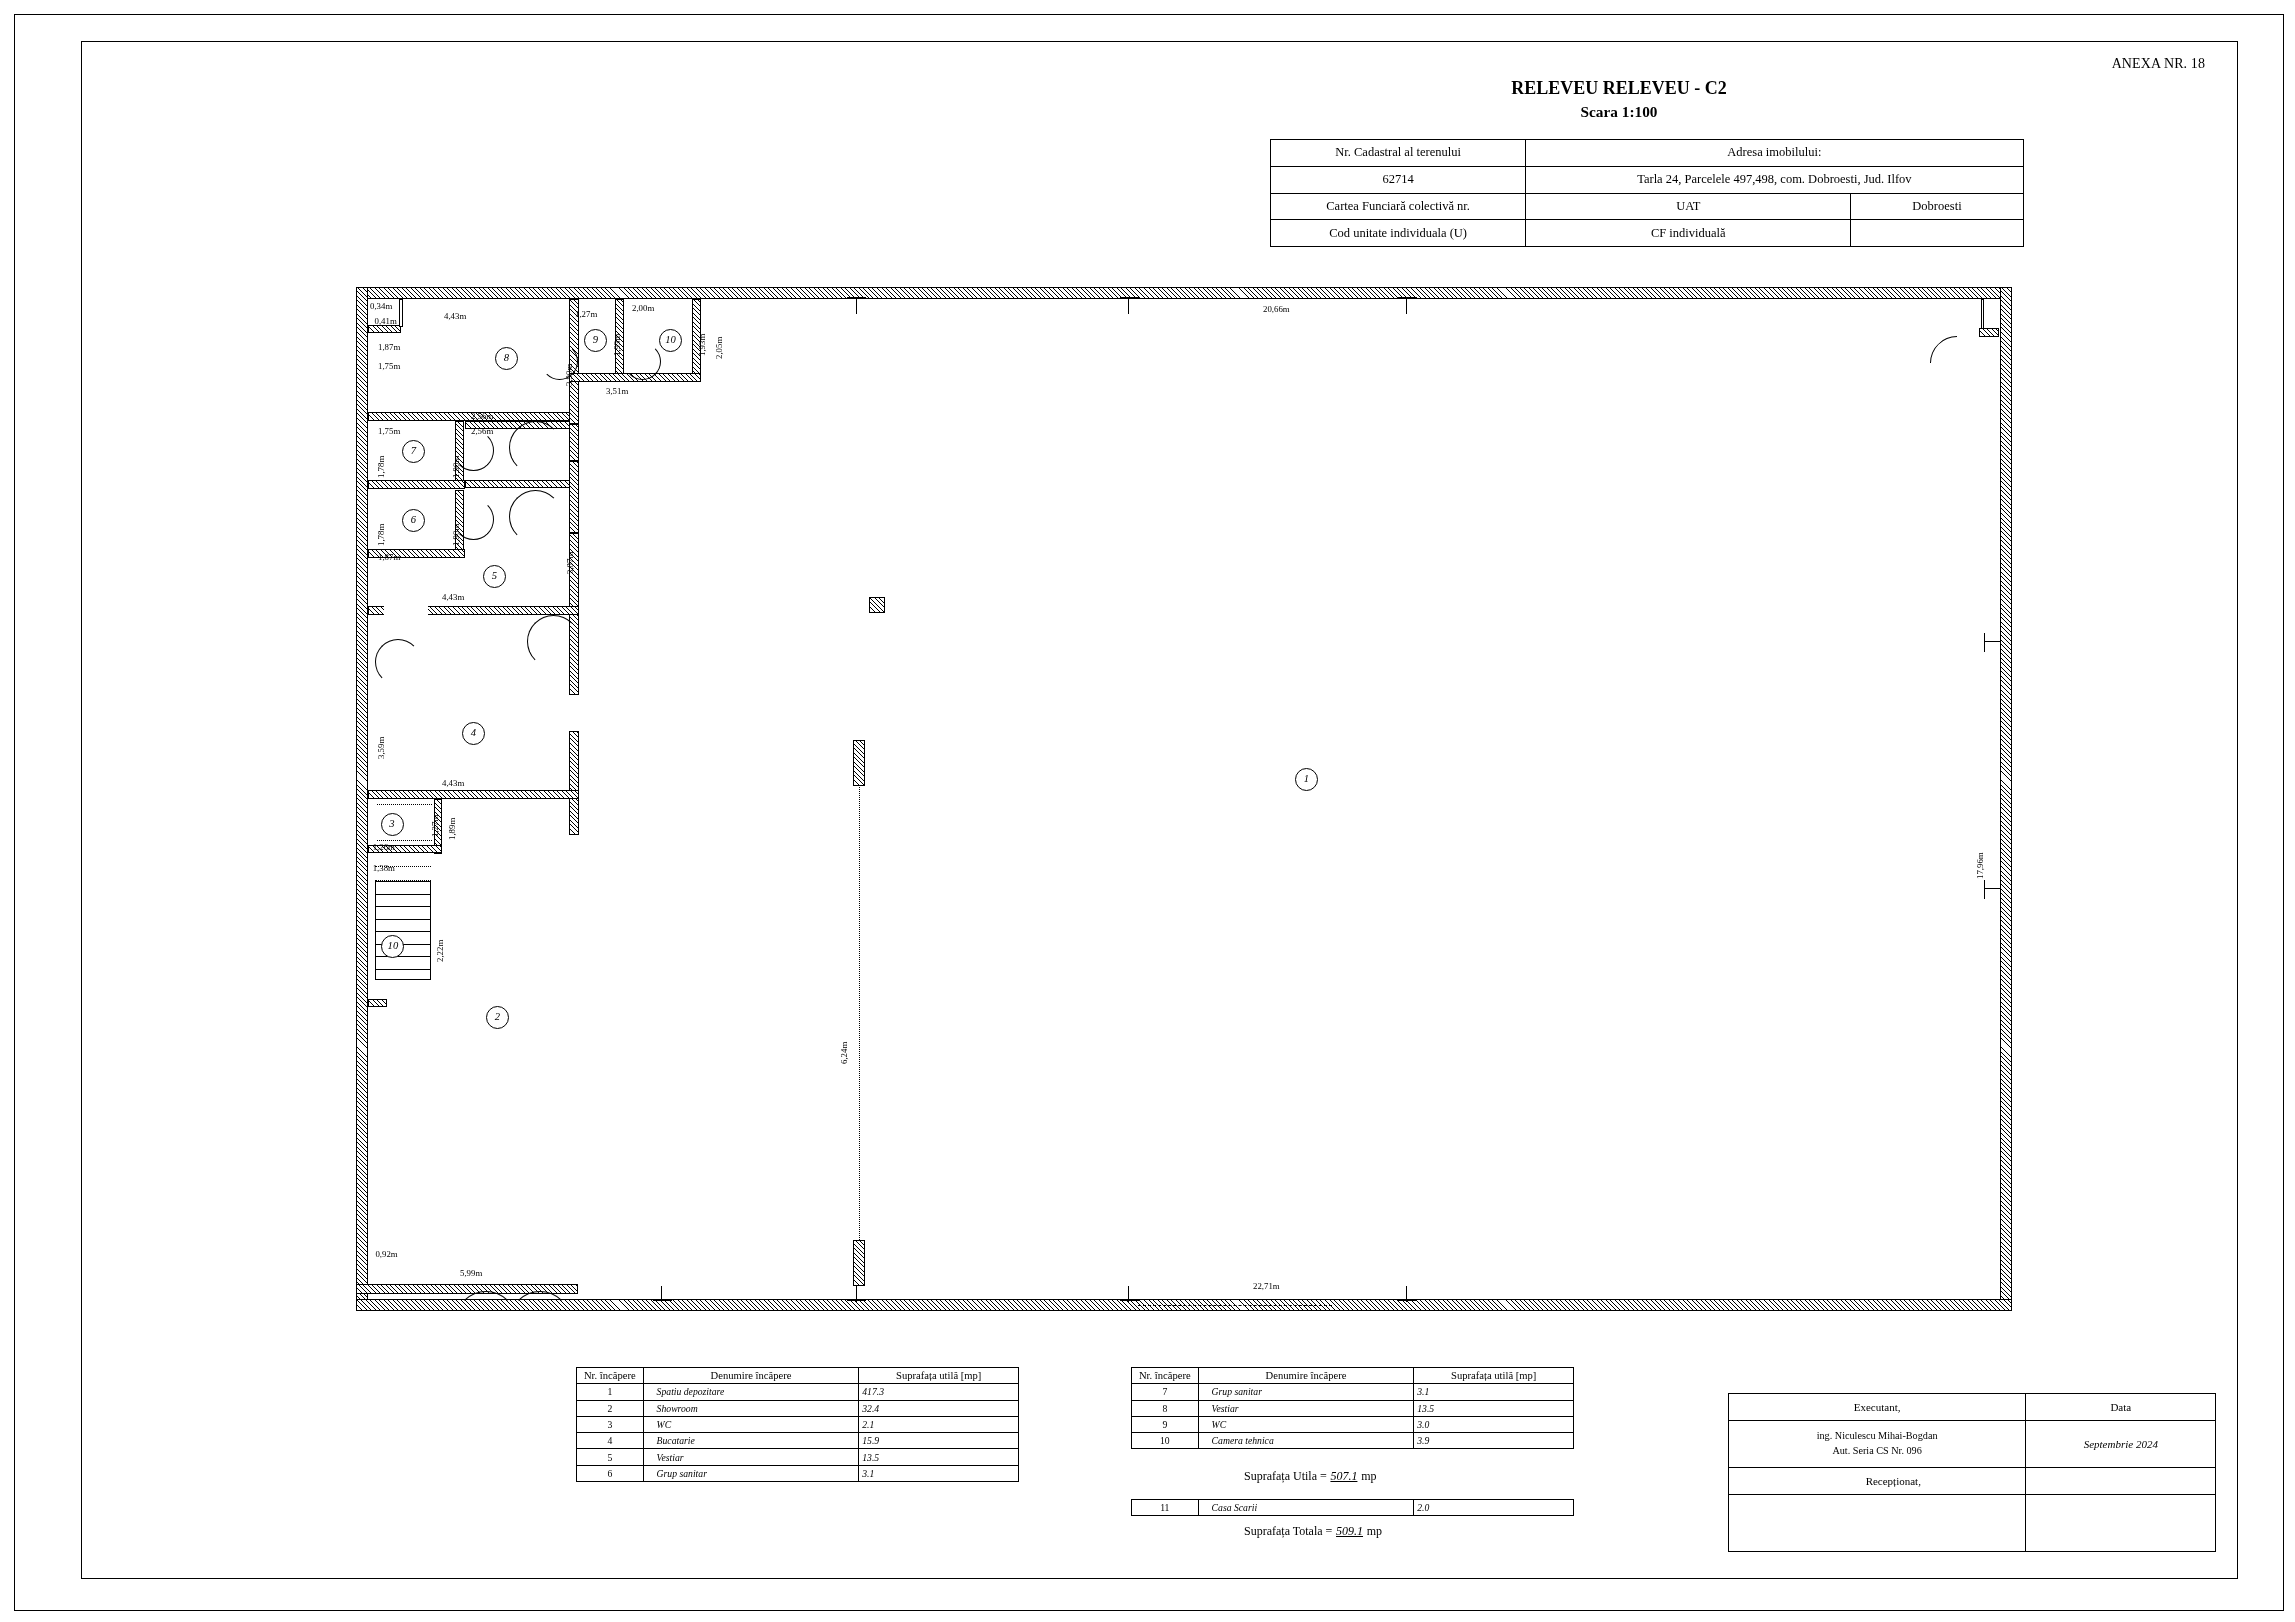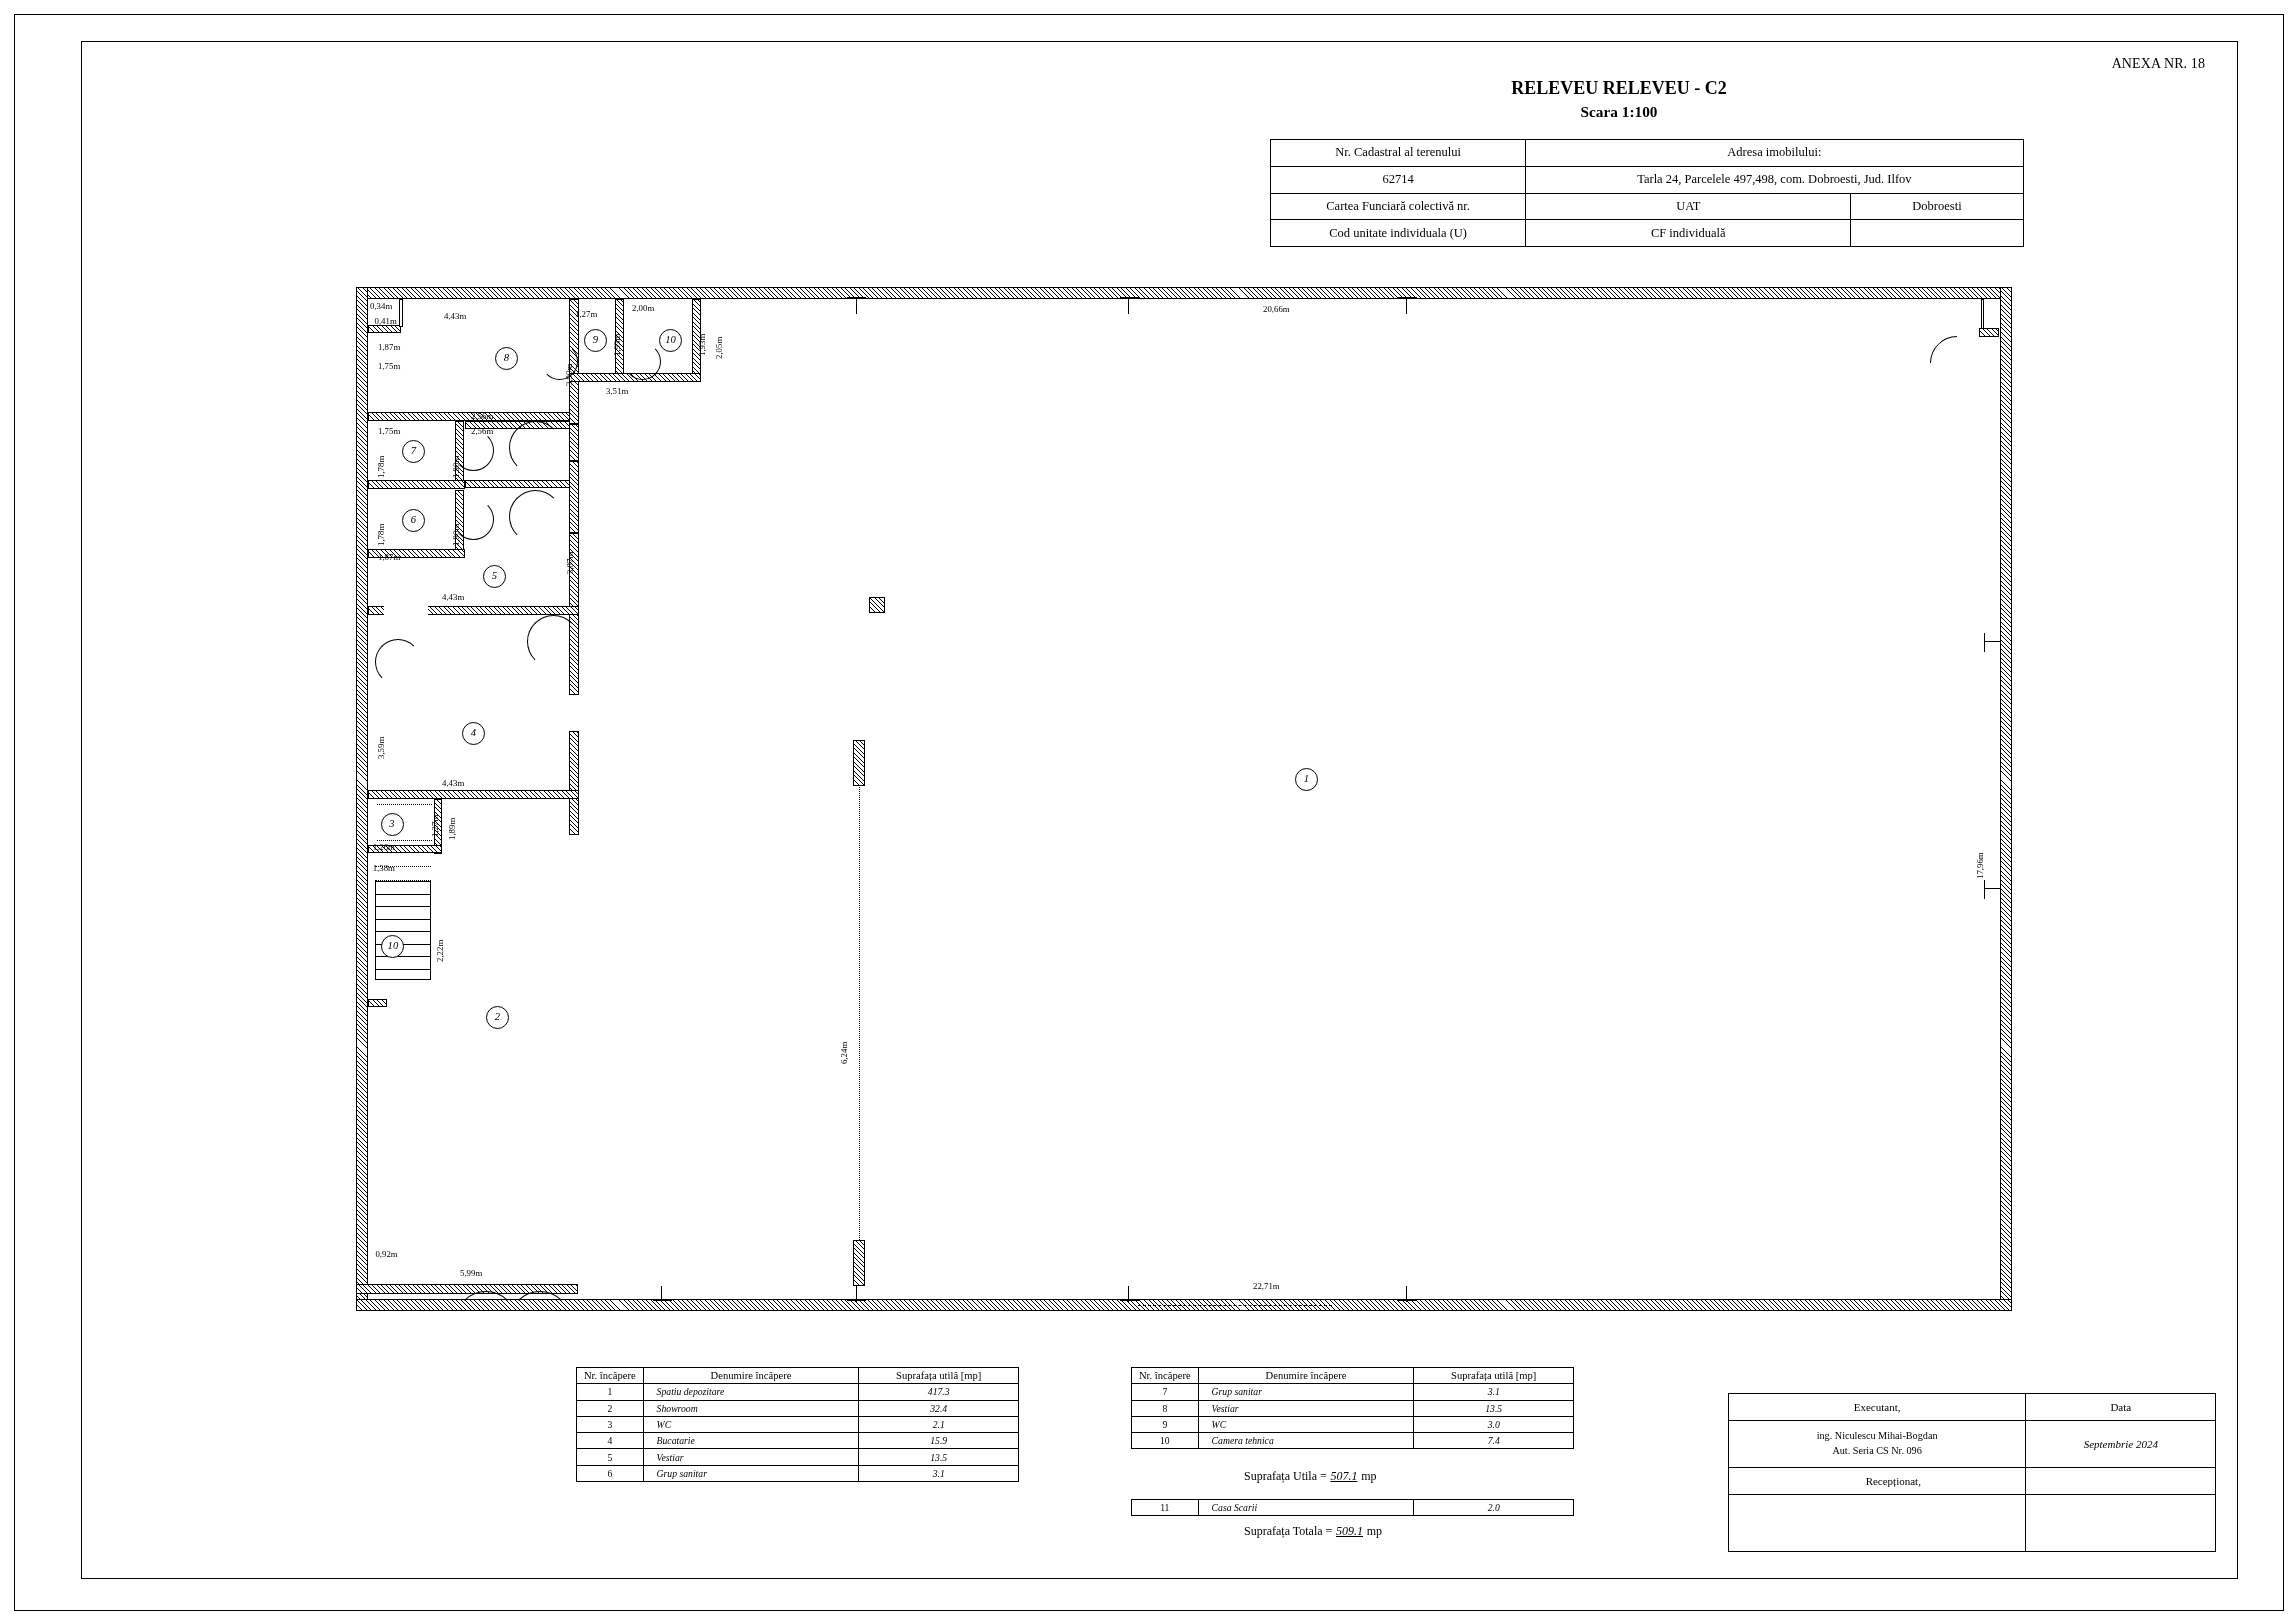--- a/index.html
+++ b/index.html
@@ -15,21 +15,21 @@
   
   table.hdr{position:absolute;left:1270px;top:139px;border-collapse:collapse;font-size:12.5px;}
   table.hdr td{border:0.9px solid #000;padding:3.2px 4.6px;text-align:center;vertical-align:middle;height:19.4px;}
 
   
   table.rooms{border-collapse:collapse;font-size:9.7px;}
   table.rooms td,table.rooms th{border:0.7px solid #000;padding:1.4px 2.8px;height:12.5px;font-weight:normal;}
   table.rooms th{font-size:10.6px;text-align:center;font-family:"Liberation Serif",serif;}
   table.rooms td.n{text-align:center;width:60px;}
   table.rooms td.d{font-style:italic;width:199px;padding-left:13px;}
-  table.rooms td.s{text-align:center;font-style:italic;width:153px;}
+  table.rooms td.s{text-align:left;font-style:italic;width:153px;}
   #tbl-left{position:absolute;left:576px;top:1367px;}
   #tbl-right{position:absolute;left:1131px;top:1367px;}
   #tbl-stair{position:absolute;left:1131px;top:1499px;}
   .sum{position:absolute;font-size:12px;}
   #sum-utila{left:1244px;top:1469px;}
   #sum-total{left:1244px;top:1524px;}
   .sum .val{font-style:italic;text-decoration:underline;padding:0 3.7px;}
 
   
   table.sig{position:absolute;left:1728px;top:1393px;border-collapse:collapse;font-size:11px;}
@@ -291,21 +291,21 @@
       <td class="s">13.5</td>
     </tr>
     <tr>
       <td class="n">9</td>
       <td class="d">WC</td>
       <td class="s">3.0</td>
     </tr>
     <tr>
       <td class="n">10</td>
       <td class="d">Camera tehnica</td>
-      <td class="s">7.4</td>
+      <td class="s">3.9</td>
     </tr>
   </tbody>
     </table>
 
   <div class="sum" id="sum-utila">
     <span>Suprafața Utila =</span><span class="val">507.1</span><span>mp</span>
   </div>
 
   <table class="rooms" id="tbl-stair">
     <tbody>

